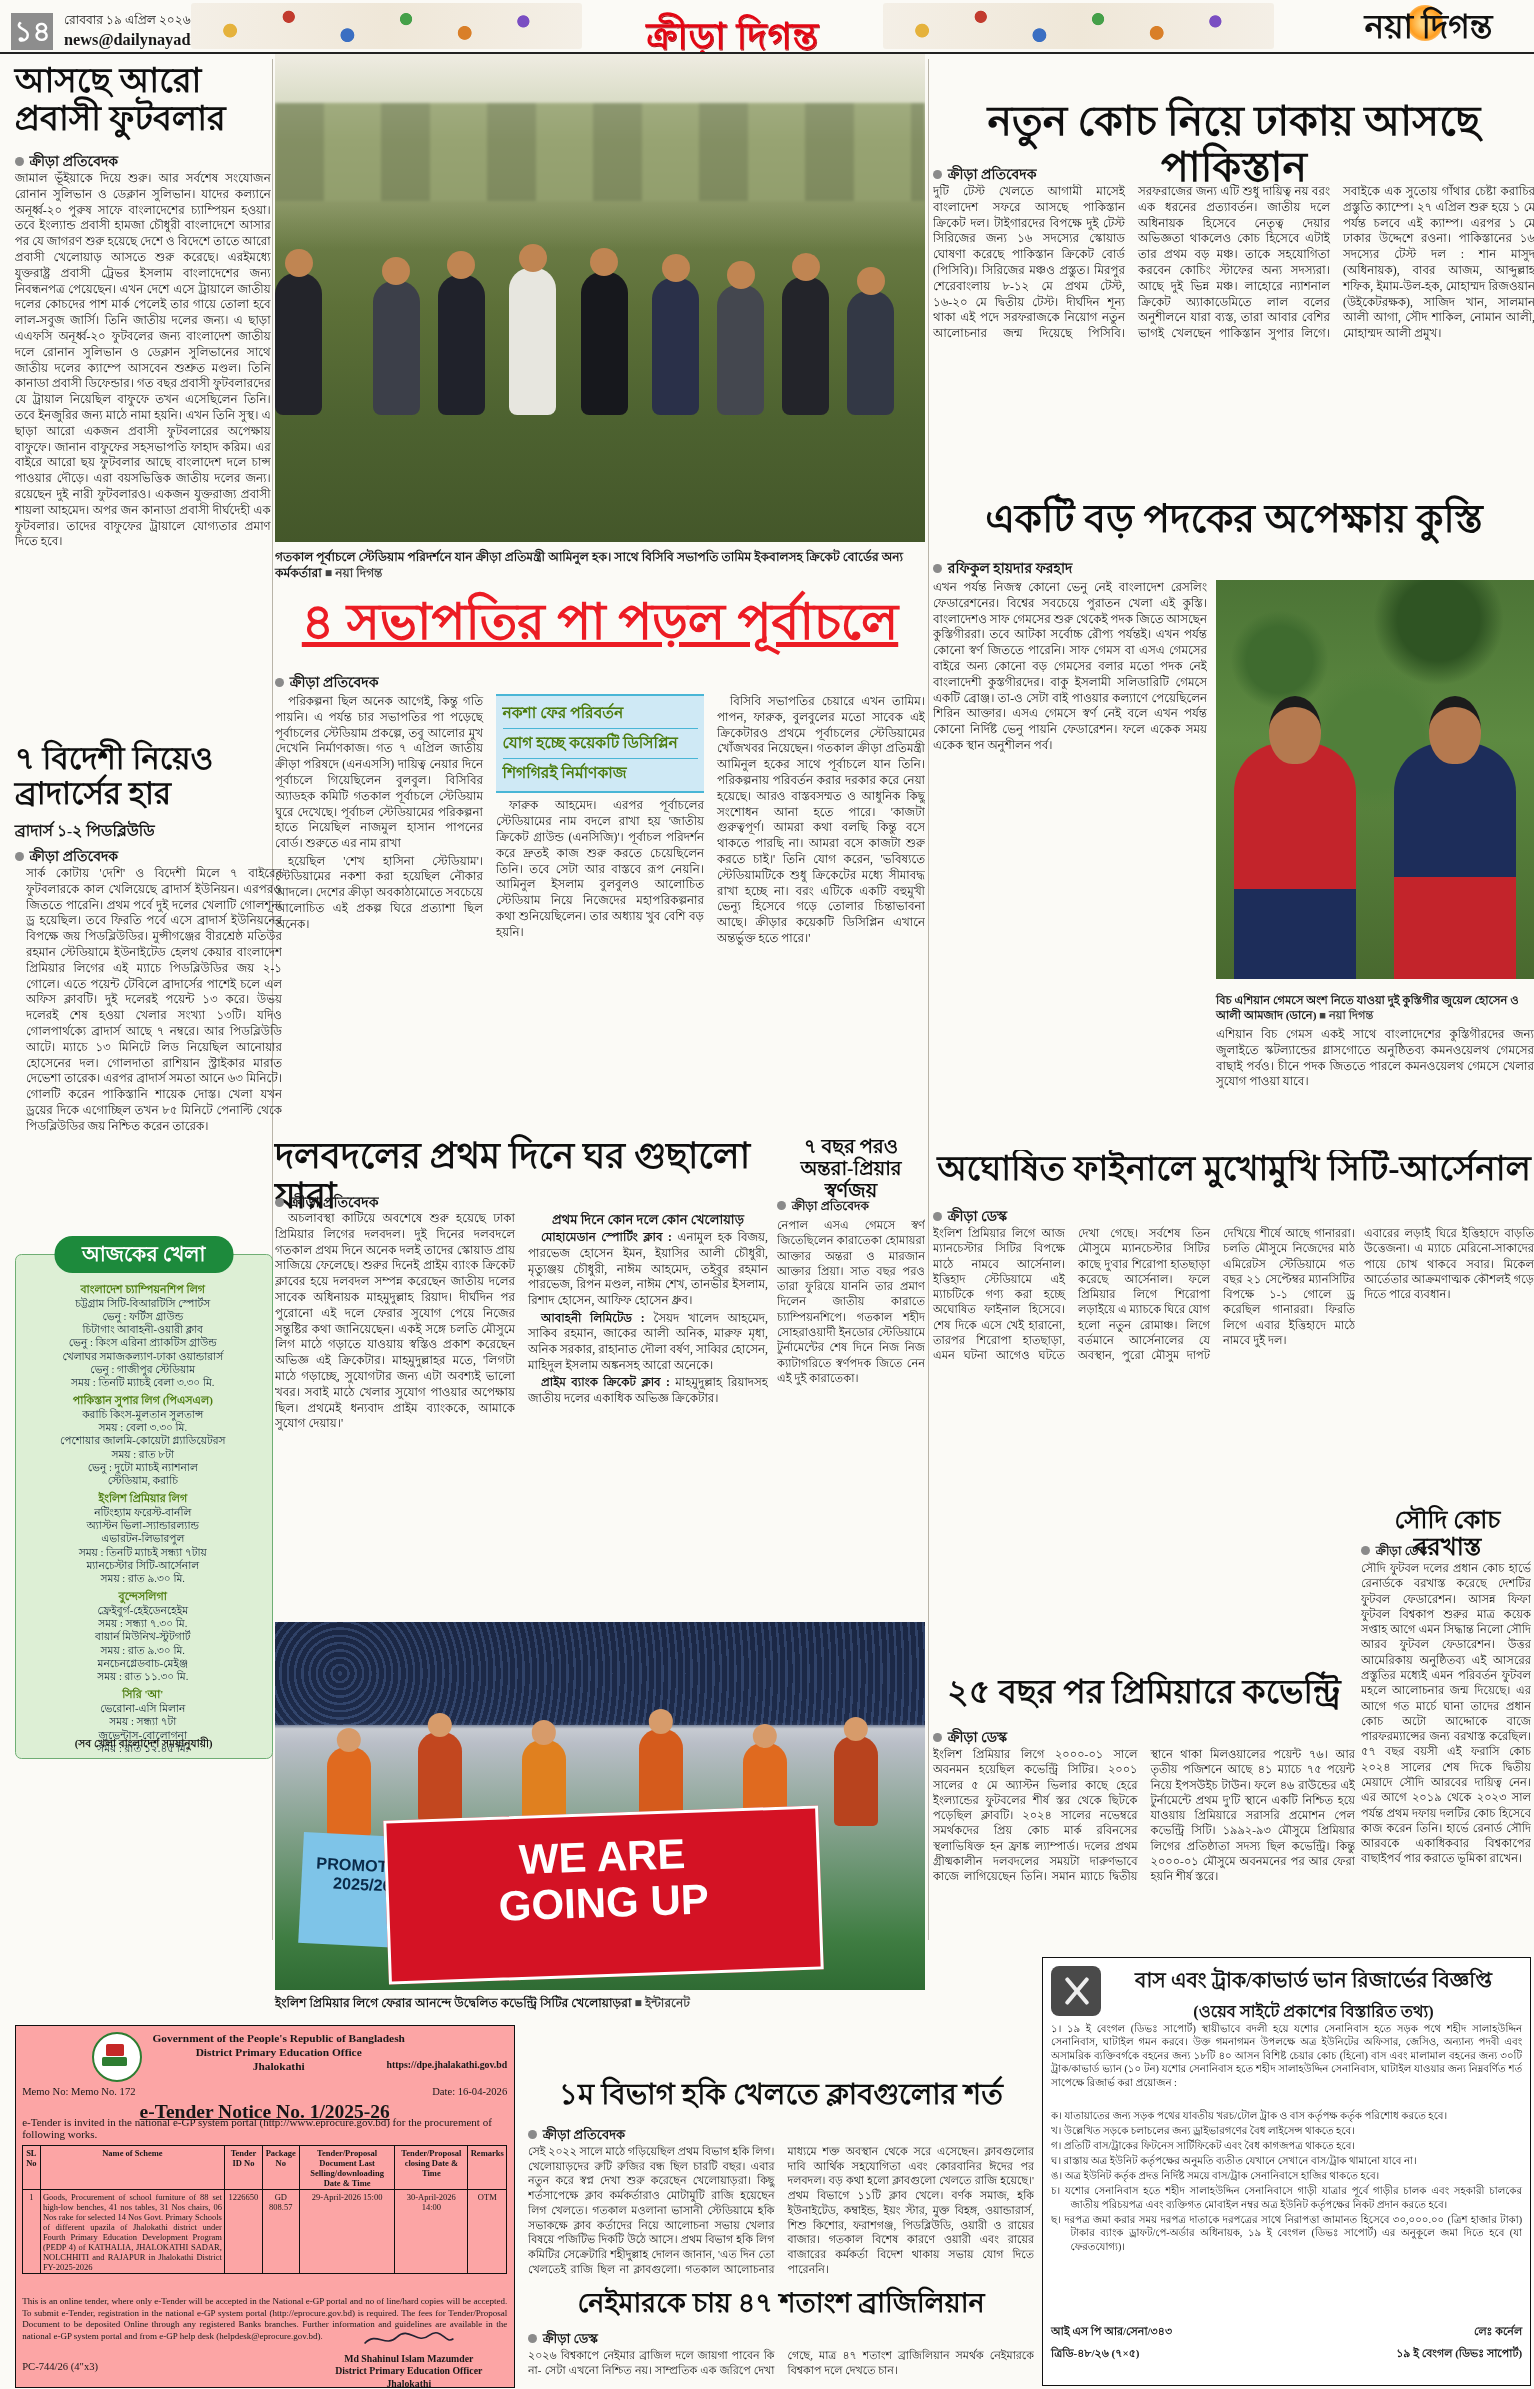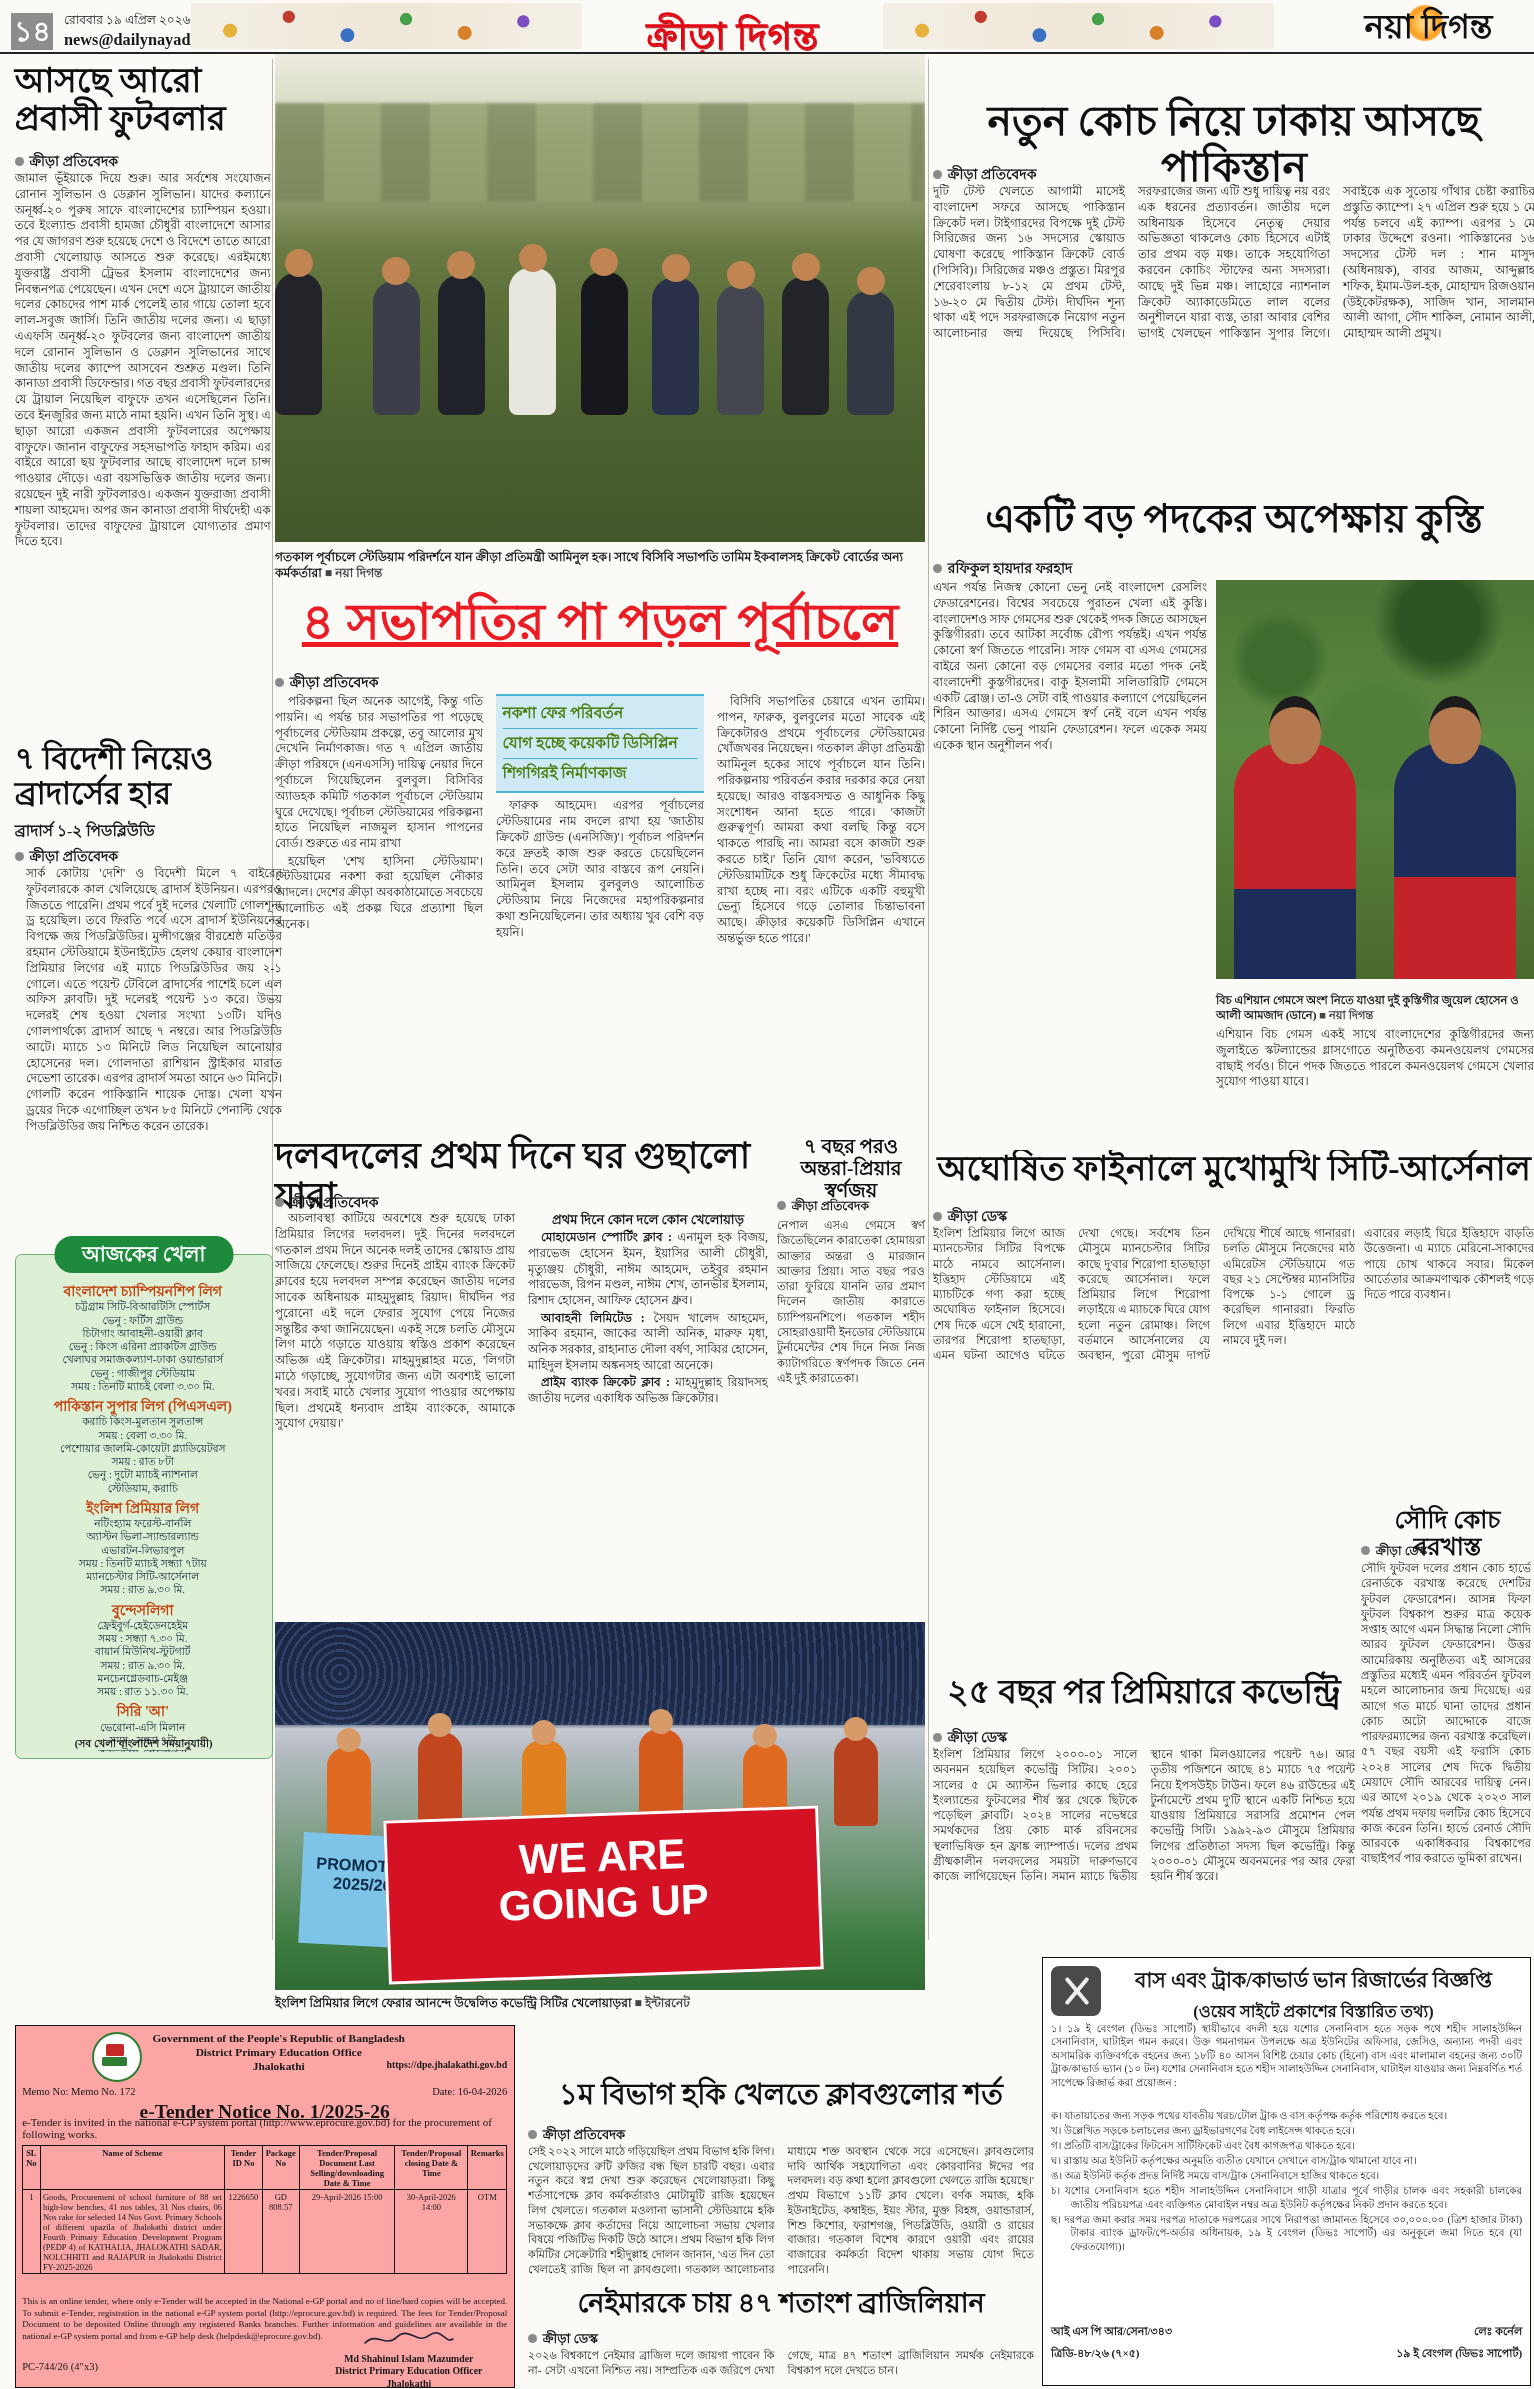--- a/index.html
+++ b/index.html
@@ -50,21 +50,21 @@
   .a2-byline{position:absolute;left:14.7px;top:843px;width:256px;}
   .a2-body{position:absolute;left:26px;top:866px;width:256px;height:366px;}
   
   .games{position:absolute;left:14.7px;top:1254px;width:256px;height:503px;background:#ddefd5;
          border:1.6px solid #6fae74;border-radius:6.5px;}
   .games-pill{position:absolute;left:50%;top:-19.5px;transform:translateX(-50%);width:179px;height:37px;
               background:#1d8a3c;border-radius:18px;color:#fff;font-weight:bold;font-size:20.4px;
               text-align:center;line-height:37px;}
   .games-body{position:absolute;left:8.1px;top:23px;width:238px;height:474px;overflow:hidden;
               text-align:center;font-size:10.6px;line-height:1.25;}
-  .gleague{font-weight:bold;font-size:14px;color:#c2410c;margin-top:4.9px;}
+  .gleague{font-weight:bold;font-size:11px;color:#4d7c0f;margin-top:4.9px;}
   .glines{white-space:pre-line;color:#123;}
   .games-note{font-weight:bold;margin-top:4.9px;font-size:10.6px;}
   
   .photo-main{position:absolute;left:275px;top:54px;width:650px;height:488px;overflow:hidden;
       background:linear-gradient(180deg,#efece2 0%,#d9dcc6 10%,#a9b184 18%,#76875000 40%),
                  linear-gradient(180deg,#8a9468 18%,#6f7f4a 34%,#5d7038 52%,#4d6230 75%,#44572a 100%);}
   .photo-main .treeband{position:absolute;left:0;top:49px;width:100%;height:98px;
       background:repeating-linear-gradient(90deg,#7b875c 0 49px,#93a06e 49px 106px);filter:blur(1.6px);opacity:.8;}
   .fig{position:absolute;bottom:26%;width:47px;height:142px;border-radius:21px 21px 8.1px 8.1px;background:#23242a;}
   .fig::before{content:"";position:absolute;top:-24.4px;left:50%;transform:translateX(-50%);

